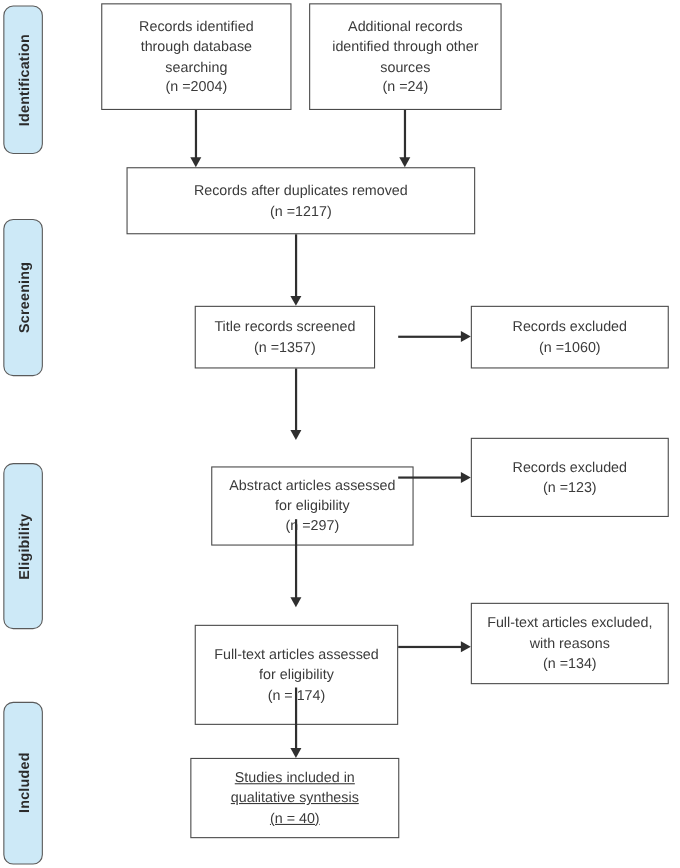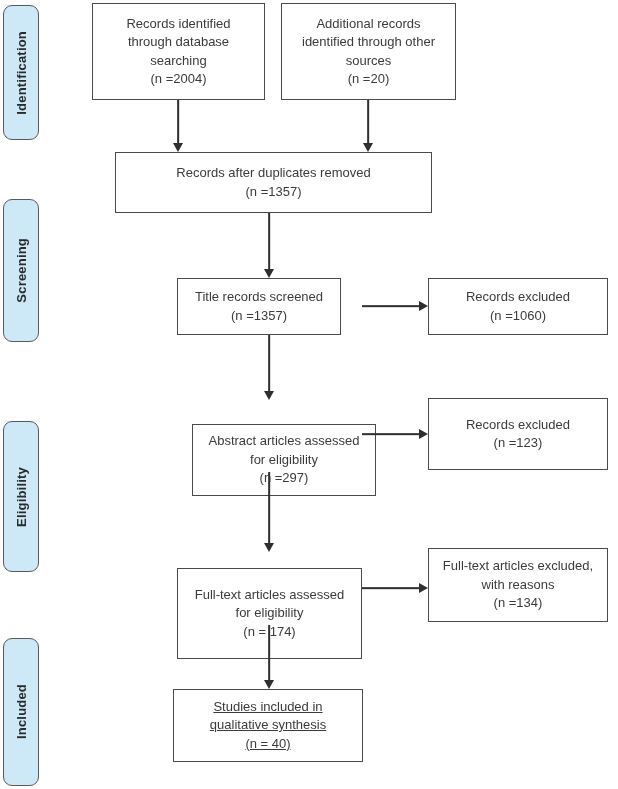--- a/index.html
+++ b/index.html
@@ -145,25 +145,25 @@
   <div class="node" id="node-db-records">
     <span class="label">Records identified
 through database
 searching
 (n =2004)</span>
   </div>
   <div class="node" id="node-other-records">
     <span class="label">Additional records
 identified through other
 sources
-(n =20)</span>
+(n =24)</span>
   </div>
   <div class="node" id="node-after-duplicates">
     <span class="label">Records after duplicates removed
-(n =1357)</span>
+(n =1217)</span>
   </div>
   <div class="node" id="node-title-screened">
     <span class="label">Title records screened
 (n =1357)</span>
   </div>
   <div class="node" id="node-excluded-titles">
     <span class="label">Records excluded
 (n =1060)</span>
   </div>
   <div class="node" id="node-abstract-assessed">

